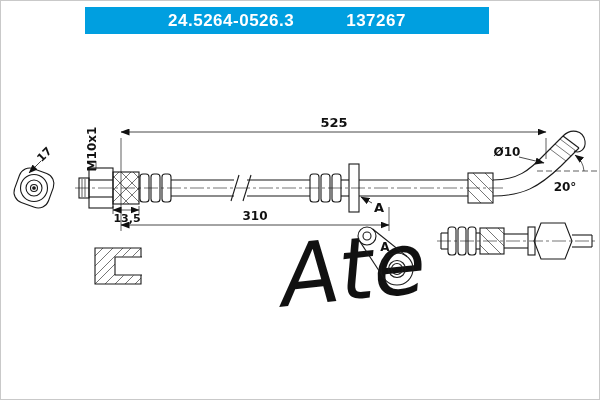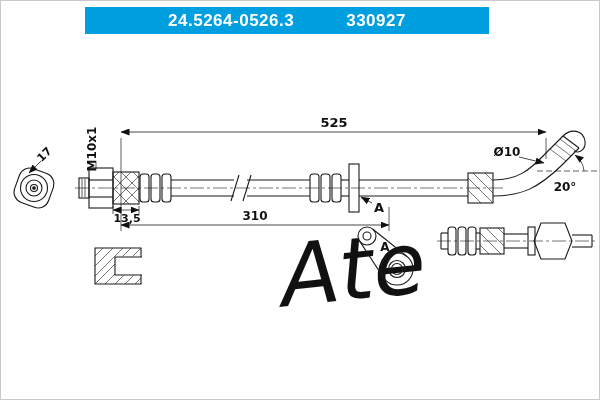--- a/index.html
+++ b/index.html
@@ -17,21 +17,21 @@
   .drawing{position:absolute;left:0;top:0;}
   svg text{font-family:"DejaVu Sans","Liberation Sans",sans-serif;fill:#111;stroke:none;}
 </style>
 </head>
 <body>
 
 <div class="stage">
 
   <div class="header-bar">
     <span>24.5264-0526.3</span>
-    <span>330927</span>
+    <span>137267</span>
   </div>
 
   <svg class="drawing" width="600" height="400" viewBox="0 0 600 400">
     <defs>
       <marker id="arr" markerWidth="9" markerHeight="7" refX="8.5" refY="3.5" orient="auto" markerUnits="userSpaceOnUse">
         <path d="M0,0 L9,3.5 L0,7 Z" fill="#111"></path>
       </marker>
       <marker id="arrS" markerWidth="9" markerHeight="7" refX="0.5" refY="3.5" orient="auto" markerUnits="userSpaceOnUse">
         <path d="M9,0 L0,3.5 L9,7 Z" fill="#111"></path>
       </marker>

